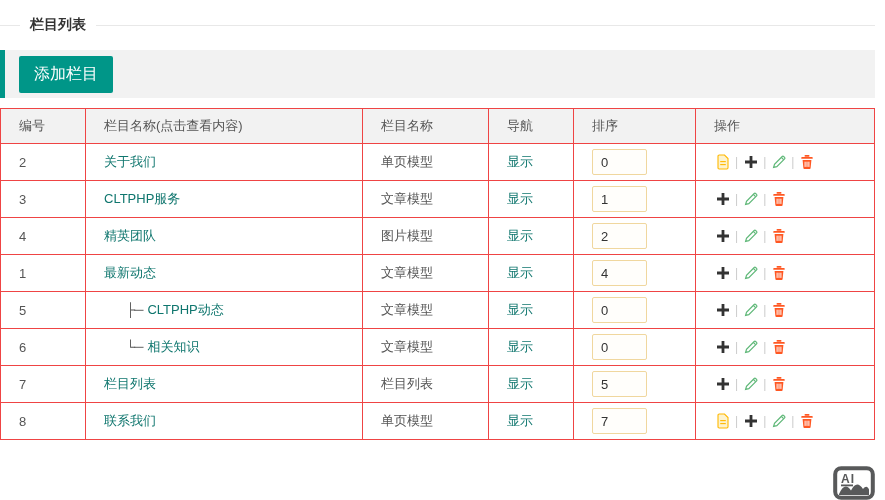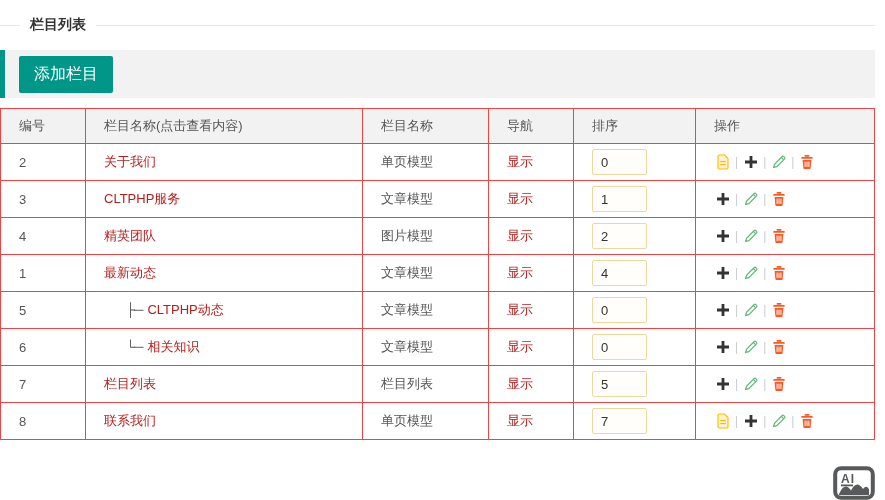--- a/index.html
+++ b/index.html
@@ -28,21 +28,21 @@
   
   table.grid { margin-top:10px; width:100%; border-collapse:collapse; table-layout:fixed; }
   .grid th, .grid td { border:1px solid #ef4444; text-align:left; font-weight:normal; color:#555; }
   .grid th { background:#f2f2f2; height:35px; padding:0 8px 0 18px; }
   .grid td { height:37px; padding:0 8px 0 18px; }
   .grid col.c-id   { width:85px; }
   .grid col.c-name { width:277px; }
   .grid col.c-model{ width:126px; }
   .grid col.c-nav  { width:85px; }
   .grid col.c-sort { width:122px; }
-  .link { color:#b91c1c; text-decoration:none; cursor:pointer; }
+  .link { color:#0f766e; text-decoration:none; cursor:pointer; }
   .prefix { color:#555; margin-right:5px; letter-spacing:-1px; }
   td.child { padding-left:40px; }
 
   .sort-input {
     width:55px; height:26px; border:1px solid #f0d79e; border-radius:2px;
     background:#fffefb; padding:0 4px 0 8px; font-size:13px; color:#333;
     font-family:inherit; outline:none;
   }
 
   .ops { display:flex; align-items:center; }

